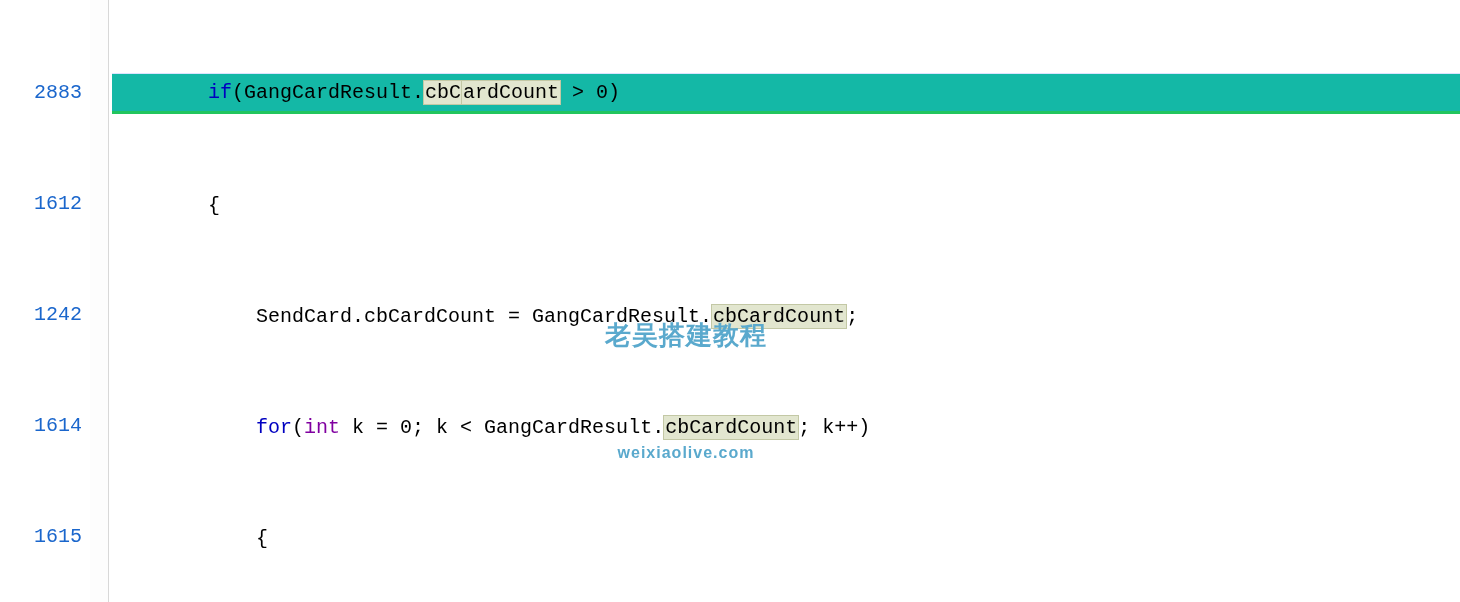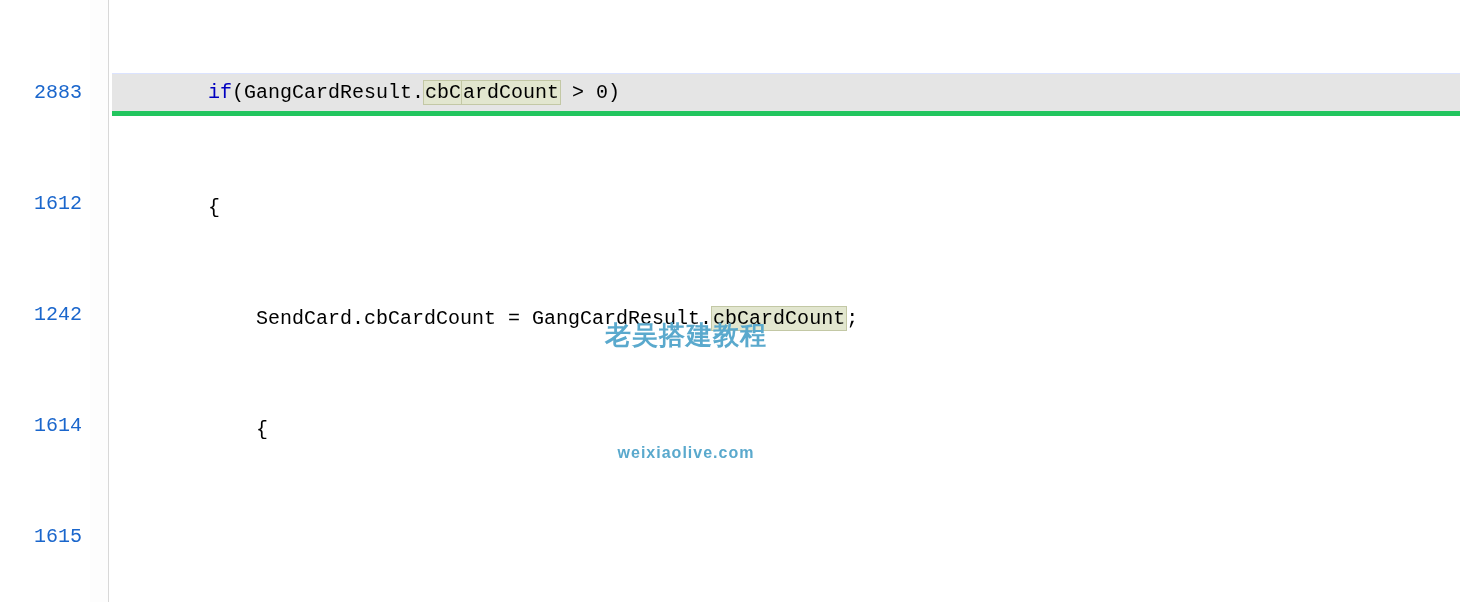--- a/index.html
+++ b/index.html
@@ -44,23 +44,23 @@
   .code {
     position: absolute;
     left: 112px;
     top: 0;
     right: 0;
   }
   .line {
     height: 37px;
   }
   .line.current {
-    background: #e5e5e5;
+    background: #14b8a6;
     border-top: 1px solid #dbe3ff;
-    border-bottom: 5px solid #22c55e;
+    border-bottom: 3px solid #22c55e;
     margin-top: -1px;
     margin-bottom: -1px;
   }
   .kw { color: #0000c0; }
   .type { color: #8000a0; }
   .plain { color: #000000; }
   .hl {
     background: #e2e6cf;
     border: 1px solid #c3c8a5;
     padding: 0 1px;
@@ -111,20 +111,21 @@
     
     
   </div>
 
   <div class="fold-bar"></div>
 
   <div class="code">
     <div class="line current"><span class="plain">        </span><span class="kw">if</span><span class="plain">(GangCardResult.</span><span class="hl">cbC</span><span class="hl">ardCount</span><span class="plain"> &gt; 0)</span></div>
     <div class="line"><span class="plain">        {</span></div>
     <div class="line"><span class="plain">            </span><span class="plain">SendCard.cbCardCount = GangCardResult.</span><span class="hl">cbCardCount</span><span class="plain">;</span></div>
+    <div class="line"><span class="plain">            </span><span class="kw">for</span><span class="plain">(</span><span class="type">int</span><span class="plain"> k = 0; k &lt; GangCardResult.</span><span class="hl">cbCardCount</span><span class="plain">; k++)</span></div>
     <div class="line"><span class="plain">            {</span></div>
     
     
     
     
     
     
     
     
     

